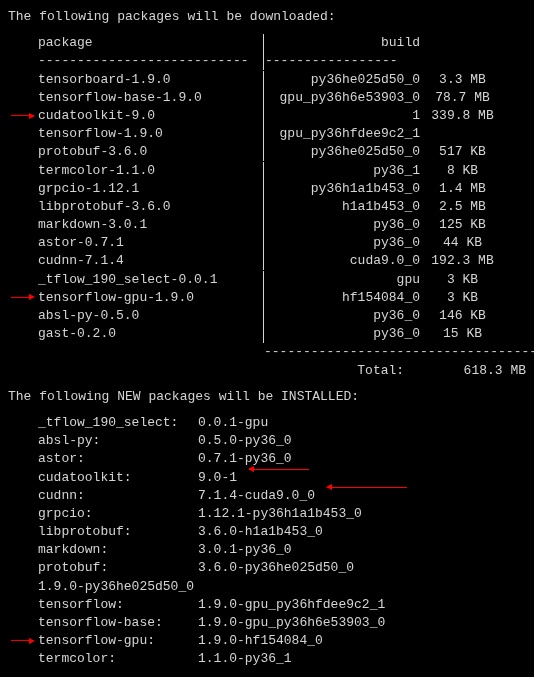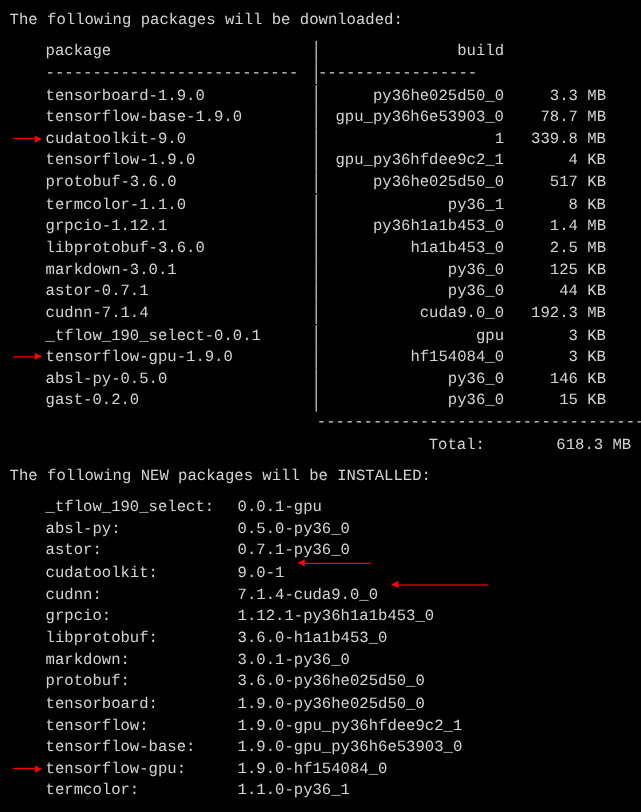--- a/index.html
+++ b/index.html
@@ -34,21 +34,21 @@
     width: 225px;
     white-space: pre;
   }
   .col-build {
     width: 155px;
     text-align: right;
     white-space: pre;
   }
   .col-size {
     width: 85px;
-    text-align: right;
+    text-align: center;
     white-space: pre;
   }
   .divider {
     white-space: pre;
     letter-spacing: 0;
   }
   .col-divider {
     width: 225px;
     overflow: hidden;
   }
@@ -118,21 +118,21 @@
     <span style="width:1px;border-left:1px solid #d4d4d4;height:18px;"></span>
     <span class="col-build">build</span>
   </div>
   <div class="divider header-row">
     <span class="col-divider">---------------------------</span><span style="width:1px;border-left:1px solid #d4d4d4;height:18px;"></span><span class="col-divider2">-----------------</span>
   </div>
   <div id="download-rows">
       <div class="table-row"><span class="col-pkg">tensorboard-1.9.0</span><span style="width: 1px; border-left: 1px solid rgb(212, 212, 212); height: 18px; display: inline-block;"></span><span class="col-build">py36he025d50_0</span><span class="col-size">3.3 MB</span></div>
       <div class="table-row"><span class="col-pkg">tensorflow-base-1.9.0</span><span style="width: 1px; border-left: 1px solid rgb(212, 212, 212); height: 18px; display: inline-block;"></span><span class="col-build">gpu_py36h6e53903_0</span><span class="col-size">78.7 MB</span></div>
       <div class="table-row"><span class="col-pkg">cudatoolkit-9.0</span><span style="width: 1px; border-left: 1px solid rgb(212, 212, 212); height: 18px; display: inline-block;"></span><span class="col-build">1</span><span class="col-size">339.8 MB</span><span class="arrow-left-marker"><span class="arrow-left-marker-line"></span><span class="arrow-left-marker-head"></span></span></div>
-      <div class="table-row"><span class="col-pkg">tensorflow-1.9.0</span><span style="width: 1px; border-left: 1px solid rgb(212, 212, 212); height: 18px; display: inline-block;"></span><span class="col-build">gpu_py36hfdee9c2_1</span><span class="col-size">4 KB</span></div>
+      <div class="table-row"><span class="col-pkg">tensorflow-1.9.0</span><span style="width: 1px; border-left: 1px solid rgb(212, 212, 212); height: 18px; display: inline-block;"></span><span class="col-build">gpu_py36hfdee9c2_1</span></div>
       <div class="table-row"><span class="col-pkg">protobuf-3.6.0</span><span style="width: 1px; border-left: 1px solid rgb(212, 212, 212); height: 18px; display: inline-block;"></span><span class="col-build">py36he025d50_0</span><span class="col-size">517 KB</span></div>
       <div class="table-row"><span class="col-pkg">termcolor-1.1.0</span><span style="width: 1px; border-left: 1px solid rgb(212, 212, 212); height: 18px; display: inline-block;"></span><span class="col-build">py36_1</span><span class="col-size">8 KB</span></div>
       <div class="table-row"><span class="col-pkg">grpcio-1.12.1</span><span style="width: 1px; border-left: 1px solid rgb(212, 212, 212); height: 18px; display: inline-block;"></span><span class="col-build">py36h1a1b453_0</span><span class="col-size">1.4 MB</span></div>
       <div class="table-row"><span class="col-pkg">libprotobuf-3.6.0</span><span style="width: 1px; border-left: 1px solid rgb(212, 212, 212); height: 18px; display: inline-block;"></span><span class="col-build">h1a1b453_0</span><span class="col-size">2.5 MB</span></div>
       <div class="table-row"><span class="col-pkg">markdown-3.0.1</span><span style="width: 1px; border-left: 1px solid rgb(212, 212, 212); height: 18px; display: inline-block;"></span><span class="col-build">py36_0</span><span class="col-size">125 KB</span></div>
       <div class="table-row"><span class="col-pkg">astor-0.7.1</span><span style="width: 1px; border-left: 1px solid rgb(212, 212, 212); height: 18px; display: inline-block;"></span><span class="col-build">py36_0</span><span class="col-size">44 KB</span></div>
       <div class="table-row"><span class="col-pkg">cudnn-7.1.4</span><span style="width: 1px; border-left: 1px solid rgb(212, 212, 212); height: 18px; display: inline-block;"></span><span class="col-build">cuda9.0_0</span><span class="col-size">192.3 MB</span></div>
       <div class="table-row"><span class="col-pkg">_tflow_190_select-0.0.1</span><span style="width: 1px; border-left: 1px solid rgb(212, 212, 212); height: 18px; display: inline-block;"></span><span class="col-build">gpu</span><span class="col-size">3 KB</span></div>
       <div class="table-row"><span class="col-pkg">tensorflow-gpu-1.9.0</span><span style="width: 1px; border-left: 1px solid rgb(212, 212, 212); height: 18px; display: inline-block;"></span><span class="col-build">hf154084_0</span><span class="col-size">3 KB</span><span class="arrow-left-marker"><span class="arrow-left-marker-line"></span><span class="arrow-left-marker-head"></span></span></div>
       <div class="table-row"><span class="col-pkg">absl-py-0.5.0</span><span style="width: 1px; border-left: 1px solid rgb(212, 212, 212); height: 18px; display: inline-block;"></span><span class="col-build">py36_0</span><span class="col-size">146 KB</span></div>
@@ -188,21 +188,20 @@
     </div>
     <div class="install-row">
       <span class="col-name">markdown:</span>
       <span class="col-ver">3.0.1-py36_0</span>
     </div>
     <div class="install-row">
       <span class="col-name">protobuf:</span>
       <span class="col-ver">3.6.0-py36he025d50_0</span>
     </div>
     <div class="install-row">
-      <span class="col-name">tensorboard:</span>
       <span class="col-ver">1.9.0-py36he025d50_0</span>
     </div>
     <div class="install-row">
       <span class="col-name">tensorflow:</span>
       <span class="col-ver">1.9.0-gpu_py36hfdee9c2_1</span>
     </div>
     <div class="install-row">
       <span class="col-name">tensorflow-base:</span>
       <span class="col-ver">1.9.0-gpu_py36h6e53903_0</span>
     </div>

